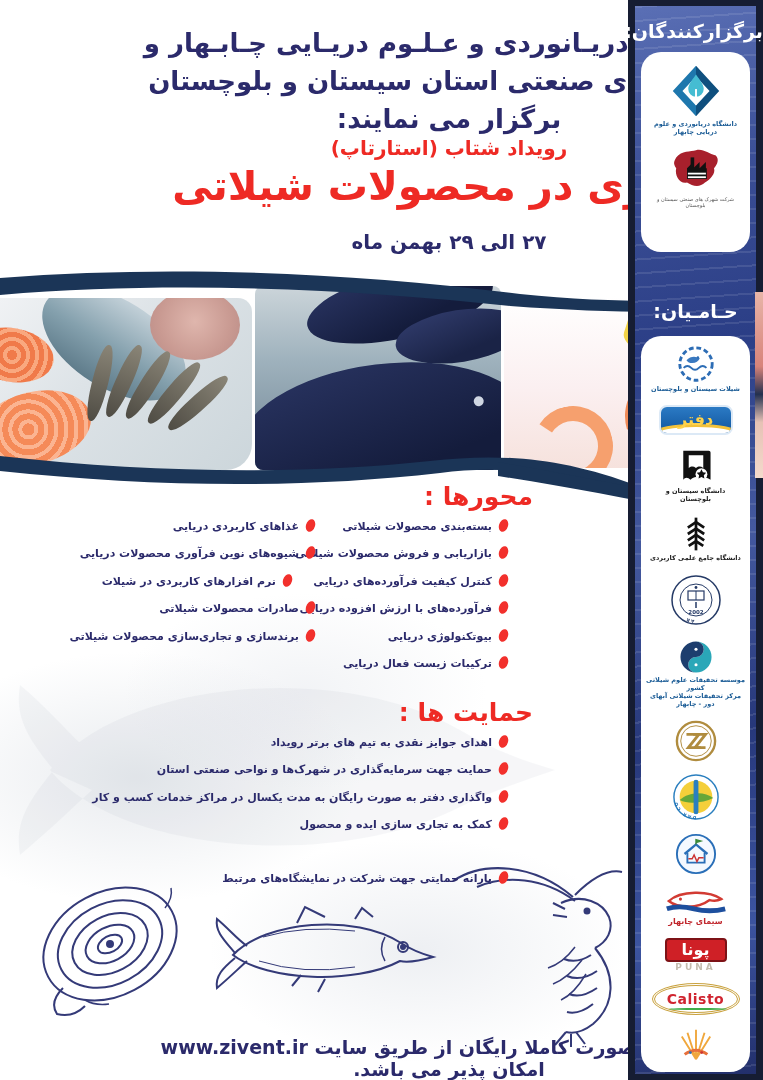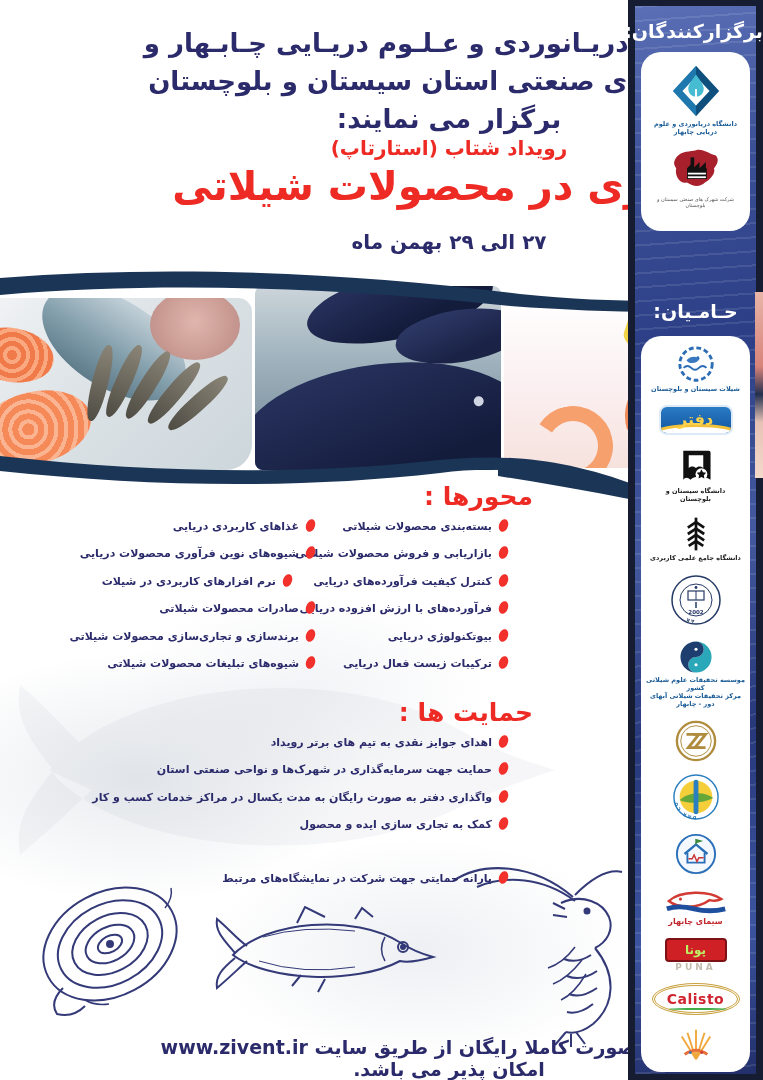--- a/index.html
+++ b/index.html
@@ -70,34 +70,34 @@
   
   .sidebar { position:absolute; top:0; right:0; width:135px; height:1080px; z-index:6;
     background:#161d33; }
   .water { position:absolute; top:6px; left:7px; right:7px; bottom:6px;
     background:
       repeating-linear-gradient(176deg, rgba(255,255,255,.10) 0 2px, rgba(255,255,255,0) 2px 14px),
       linear-gradient(168deg,#5a6fb5 0%,#3b4f96 16%,#2b3e86 32%,#44599f 50%,#27387b 68%,#3c54a0 86%,#222f6b 100%); }
   .sb-label { position:absolute; width:100%; text-align:center; color:#fff; font-weight:bold; font-size:19px; z-index:7; }
   .card { position:absolute; left:13px; right:13px; background:#fff; border-radius:20px; z-index:7;
     display:flex; flex-direction:column; align-items:center; }
-  .card1 { top:52px; height:179px; justify-content:flex-start; padding-top:10px; }
+  .card1 { top:52px; height:200px; justify-content:flex-start; padding-top:10px; }
   .card2 { top:336px; bottom:8px; justify-content:space-between; padding:9px 2px; }
   .logo-block { display:flex; flex-direction:column; align-items:center; text-align:center; }
   .cap { font-size:6.5px; line-height:8px; font-weight:bold; color:#1b5c96; direction:rtl; }
   .cap-dark { font-size:6.5px; line-height:8px; font-weight:bold; color:#222; direction:rtl; }
   .cap-tiny { font-size:5px; line-height:6px; color:#555; direction:rtl; }
   .tohfe-box { width:74px; height:30px; border-radius:8px; background:linear-gradient(180deg,#2b7ac4,#11569f);
     border:2px solid #dce9f6; position:relative; display:grid; place-items:center; overflow:hidden; }
   .tohfe-box span { color:#ffd24a; font-weight:bold; font-size:16px; z-index:1; }
   .tohfe-box::after { content:""; position:absolute; left:-6px; right:-6px; bottom:-10px; height:16px;
     background:#fff; border-radius:50% 50% 0 0; box-shadow:0 -3px 0 #f4c23a; }
   .puna-box { width:62px; height:24px; background:#cf2026; border:2px solid #7d1216; border-radius:4px;
     display:grid; place-items:center; }
-  .puna-box span { color:#bef264; font-weight:bold; font-size:12px; }
+  .puna-box span { color:#ffffff; font-weight:bold; font-size:16px; }
   .puna-en { font-size:9px; font-weight:bold; letter-spacing:3px; color:#c4bcae; direction:ltr; }
   .calisto { width:88px; height:32px; border-radius:50%; background:#fff; border:3px double #c9a23f;
     display:grid; place-items:center; position:relative; }
   .calisto span { color:#d02530; font-weight:bold; font-size:14px; letter-spacing:.5px; direction:ltr; }
   .calisto::after { content:""; position:absolute; bottom:2px; left:14px; width:58px;
     border-bottom:2px solid #3fae49; border-radius:50%; }
 </style>
 </head>
 <body>
 
@@ -154,21 +154,20 @@
   <div class="item" style="top:574px; right:255px;"><span class="bullet"></span><span>کنترل کیفیت فرآورده‌های دریایی</span></div>
   <div class="item" style="top:601px; right:255px;"><span class="bullet"></span><span>فرآورده‌های با ارزش افزوده دریایی</span></div>
   <div class="item" style="top:629px; right:255px;"><span class="bullet"></span><span>بیوتکنولوژی دریایی</span></div>
   <div class="item" style="top:656px; right:255px;"><span class="bullet"></span><span>ترکیبات زیست فعال دریایی</span></div>
 
   <div class="item" style="top:519px; right:448px;"><span class="bullet"></span><span>غذاهای کاربردی دریایی</span></div>
   <div class="item" style="top:546px; right:448px;"><span class="bullet"></span><span>شیوه‌های نوین فرآوری محصولات دریایی</span></div>
   <div class="item" style="top:574px; right:471px;"><span class="bullet"></span><span>نرم افزارهای کاربردی در شیلات</span></div>
   <div class="item" style="top:601px; right:448px;"><span class="bullet"></span><span>صادرات محصولات شیلاتی</span></div>
   <div class="item" style="top:629px; right:448px;"><span class="bullet"></span><span>برندسازی و تجاری‌سازی محصولات شیلاتی</span></div>
-  <div class="item" style="top:656px; right:448px;"><span class="bullet"></span><span>شیوه‌های تبلیغات محصولات شیلاتی</span></div>
 
   <div class="sec-heading" style="top:698px;">حمایت ها :</div>
   <div class="item" style="top:735px; right:255px;"><span class="bullet"></span><span>اهدای جوایز نقدی به تیم های برتر رویداد</span></div>
   <div class="item" style="top:762px; right:255px;"><span class="bullet"></span><span>حمایت جهت سرمایه‌گذاری در شهرک‌ها و نواحی صنعتی استان</span></div>
   <div class="item" style="top:790px; right:255px;"><span class="bullet"></span><span>واگذاری دفتر به صورت رایگان به مدت یکسال در مراکز خدمات کسب و کار</span></div>
   <div class="item" style="top:817px; right:255px;"><span class="bullet"></span><span>کمک به تجاری سازی ایده و محصول</span></div>
   <div class="item" style="top:871px; right:255px;"><span class="bullet"></span><span>یارانه حمایتی جهت شرکت در نمایشگاه‌های مرتبط</span></div>
 
   <div class="lineart" style="left:25px; top:872px;">
     <svg width="175" height="150" viewBox="0 0 175 150" fill="none" stroke="#343a78" stroke-width="2">

